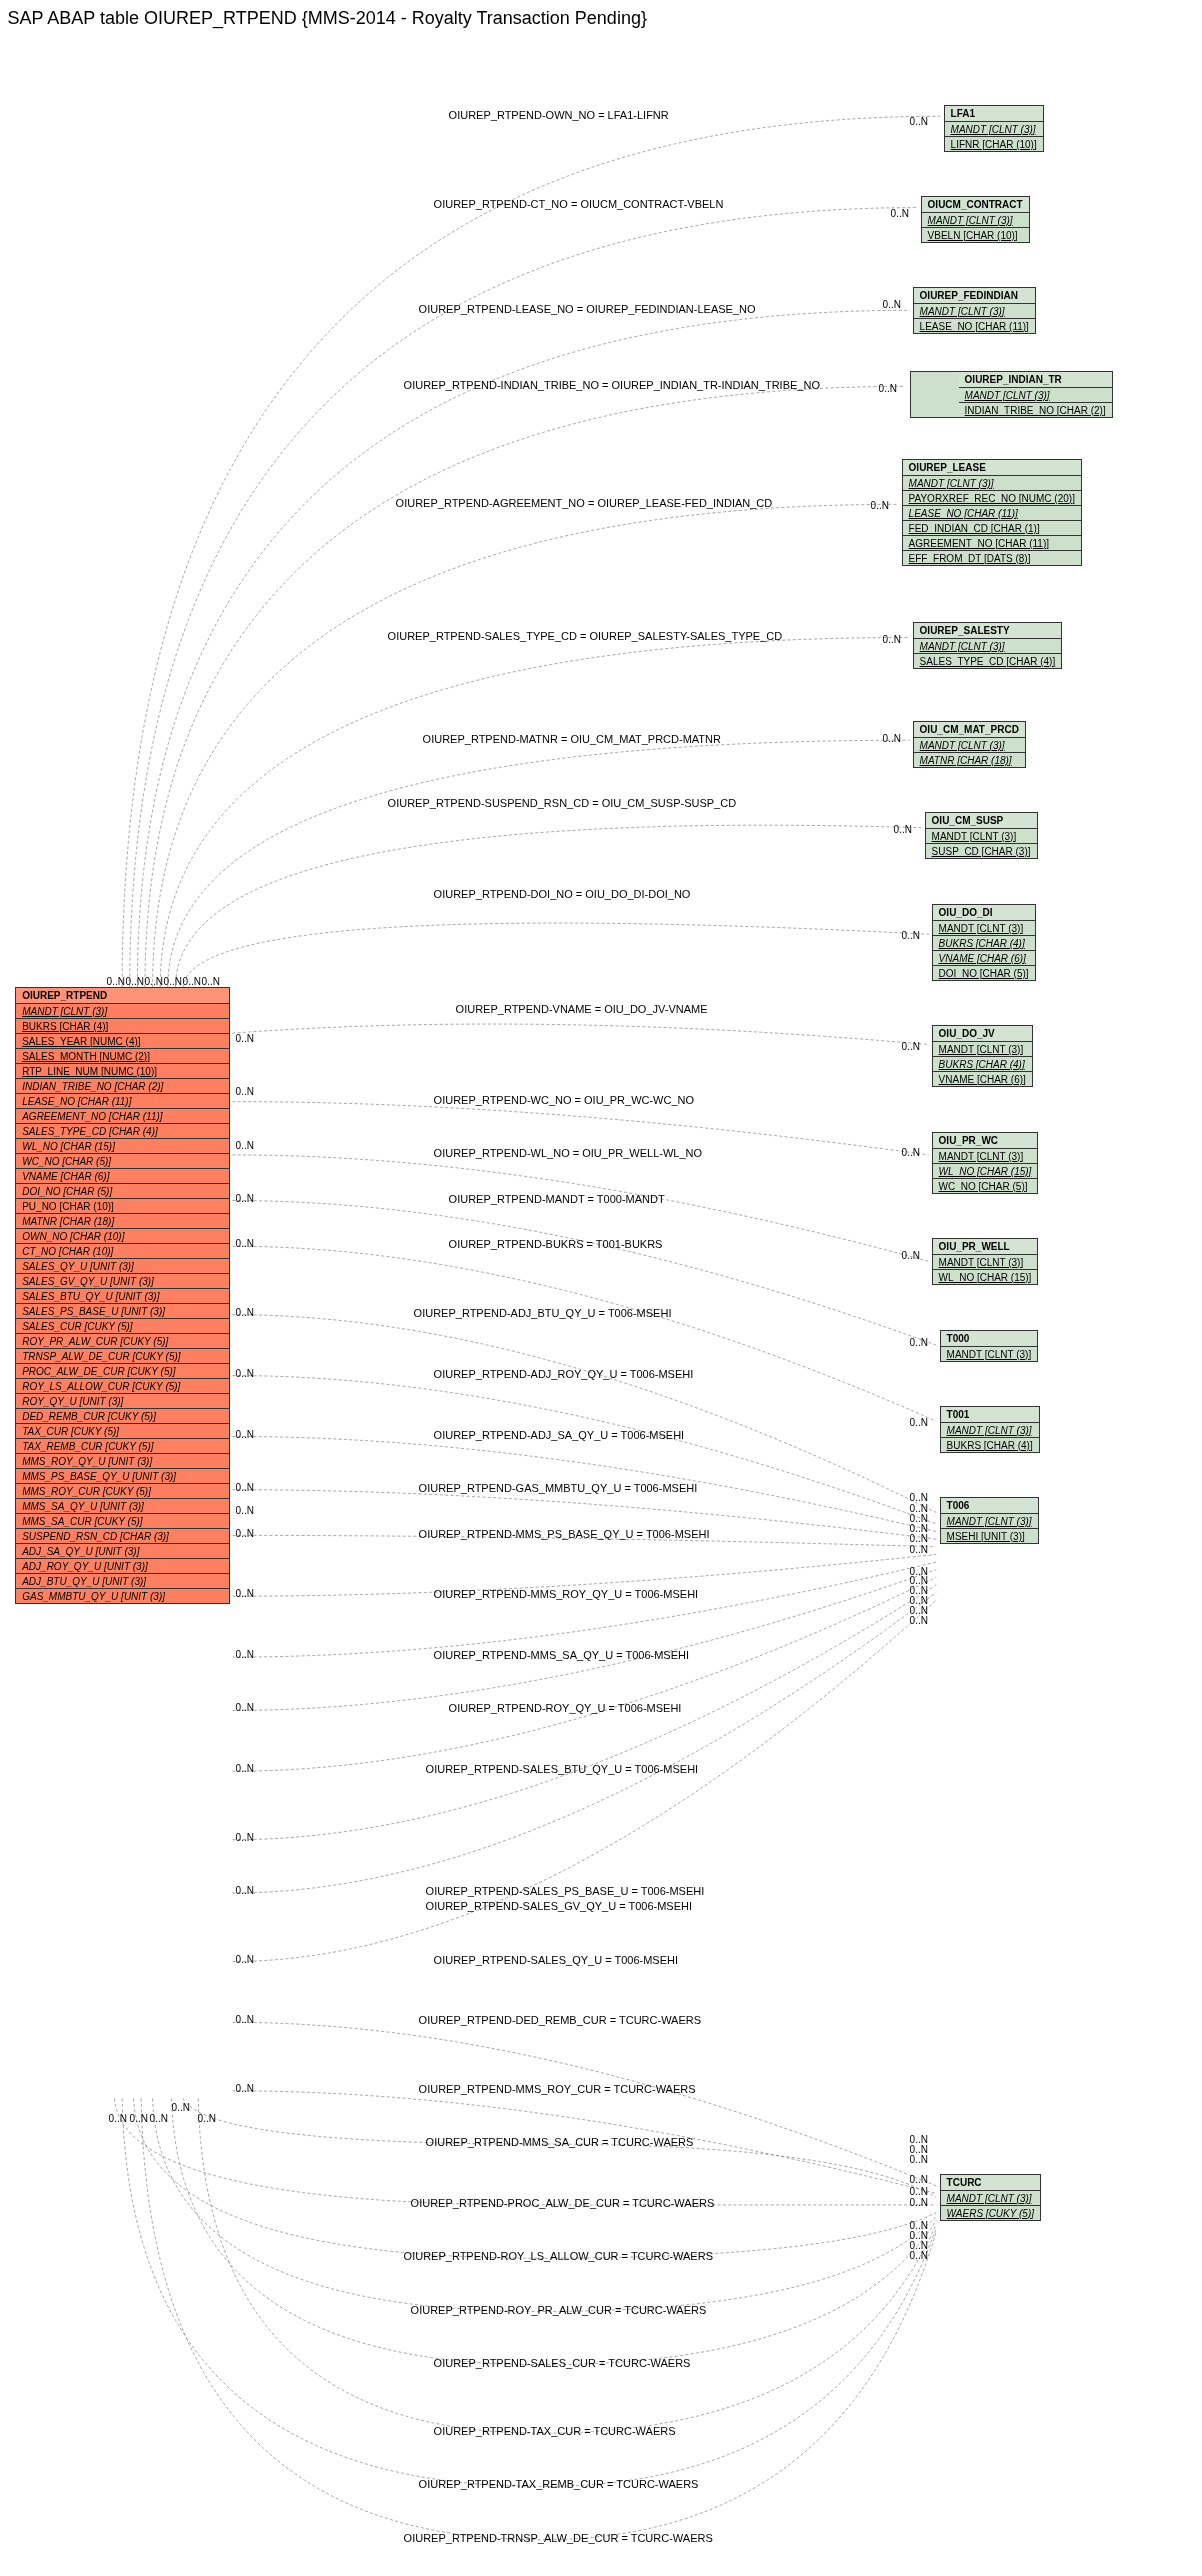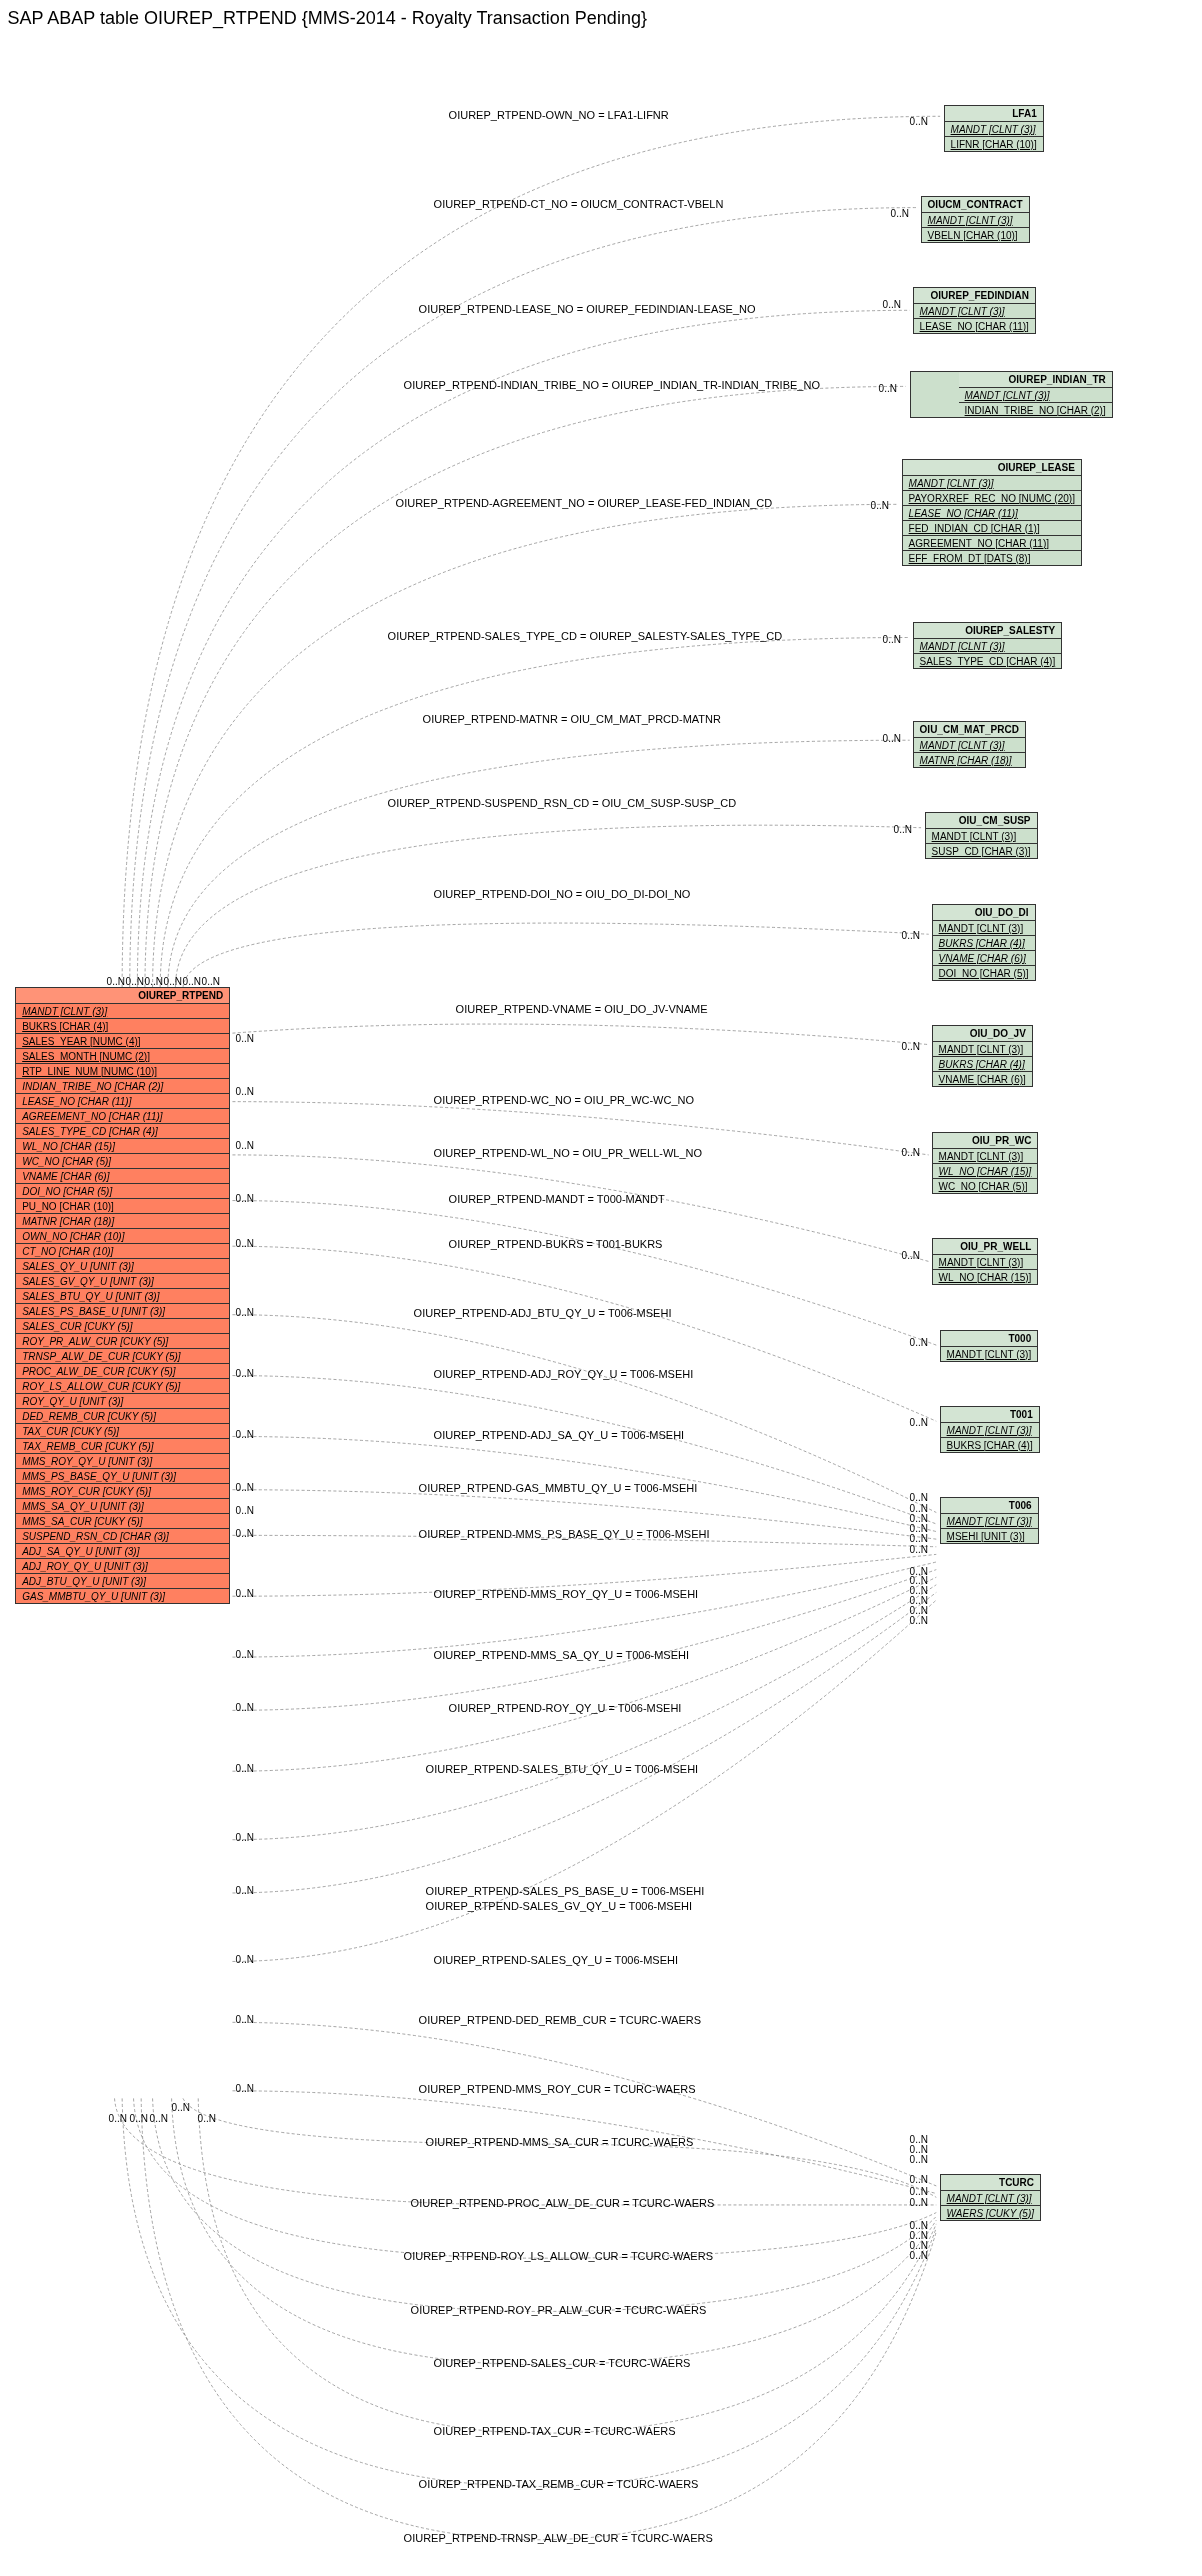--- a/index.html
+++ b/index.html
@@ -36,21 +36,21 @@
     position: absolute;
     border: 0.8px solid #333;
     background: #cce0cc;
     font-size: 10px;
   }
   .table-entity.main {
     background: #ff8060;
   }
   .table-entity .thead {
     font-weight: bold;
-    text-align: right;
+    text-align: left;
     padding: 2.3px 6px;
     border-bottom: 0.8px solid #333;
     background: rgba(255,255,255,0.15);
   }
   .table-entity .trow {
     padding: 1.5px 6px;
     border-bottom: 0.8px solid #333;
     white-space: nowrap;
   }
   .table-entity .trow:last-child {
@@ -162,21 +162,21 @@
       </div>
   </div>
 
   <div id="rel-labels">
       <div class="rel-label" style="left: 441px; top: 65px;">OIUREP_RTPEND-OWN_NO = LFA1-LIFNR</div>
       <div class="rel-label" style="left: 426px; top: 154px;">OIUREP_RTPEND-CT_NO = OIUCM_CONTRACT-VBELN</div>
       <div class="rel-label" style="left: 411px; top: 259px;">OIUREP_RTPEND-LEASE_NO = OIUREP_FEDINDIAN-LEASE_NO</div>
       <div class="rel-label" style="left: 396px; top: 335px; text-align: right;">OIUREP_RTPEND-INDIAN_TRIBE_NO = OIUREP_INDIAN_TR-INDIAN_TRIBE_NO</div>
       <div class="rel-label" style="left: 388px; top: 453px;">OIUREP_RTPEND-AGREEMENT_NO = OIUREP_LEASE-FED_INDIAN_CD</div>
       <div class="rel-label" style="left: 380px; top: 586px;">OIUREP_RTPEND-SALES_TYPE_CD = OIUREP_SALESTY-SALES_TYPE_CD</div>
-      <div class="rel-label" style="left: 403px; top: 669px; padding-left: 12px;">OIUREP_RTPEND-MATNR = OIU_CM_MAT_PRCD-MATNR</div>
+      <div class="rel-label" style="left: 403px; top: 689px; padding-left: 12px;">OIUREP_RTPEND-MATNR = OIU_CM_MAT_PRCD-MATNR</div>
       <div class="rel-label" style="left: 380px; top: 753px;">OIUREP_RTPEND-SUSPEND_RSN_CD = OIU_CM_SUSP-SUSP_CD</div>
       <div class="rel-label" style="left: 426px; top: 844px;">OIUREP_RTPEND-DOI_NO = OIU_DO_DI-DOI_NO</div>
       <div class="rel-label" style="left: 448px; top: 959px;">OIUREP_RTPEND-VNAME = OIU_DO_JV-VNAME</div>
       <div class="rel-label" style="left: 426px; top: 1050px;">OIUREP_RTPEND-WC_NO = OIU_PR_WC-WC_NO</div>
       <div class="rel-label" style="left: 426px; top: 1103px;">OIUREP_RTPEND-WL_NO = OIU_PR_WELL-WL_NO</div>
       <div class="rel-label" style="left: 441px; top: 1149px;">OIUREP_RTPEND-MANDT = T000-MANDT</div>
       <div class="rel-label" style="left: 441px; top: 1194px;">OIUREP_RTPEND-BUKRS = T001-BUKRS</div>
       <div class="rel-label" style="left: 406px; top: 1263px;">OIUREP_RTPEND-ADJ_BTU_QY_U = T006-MSEHI</div>
       <div class="rel-label" style="left: 426px; top: 1324px;">OIUREP_RTPEND-ADJ_ROY_QY_U = T006-MSEHI</div>
       <div class="rel-label" style="left: 426px; top: 1385px;">OIUREP_RTPEND-ADJ_SA_QY_U = T006-MSEHI</div>

